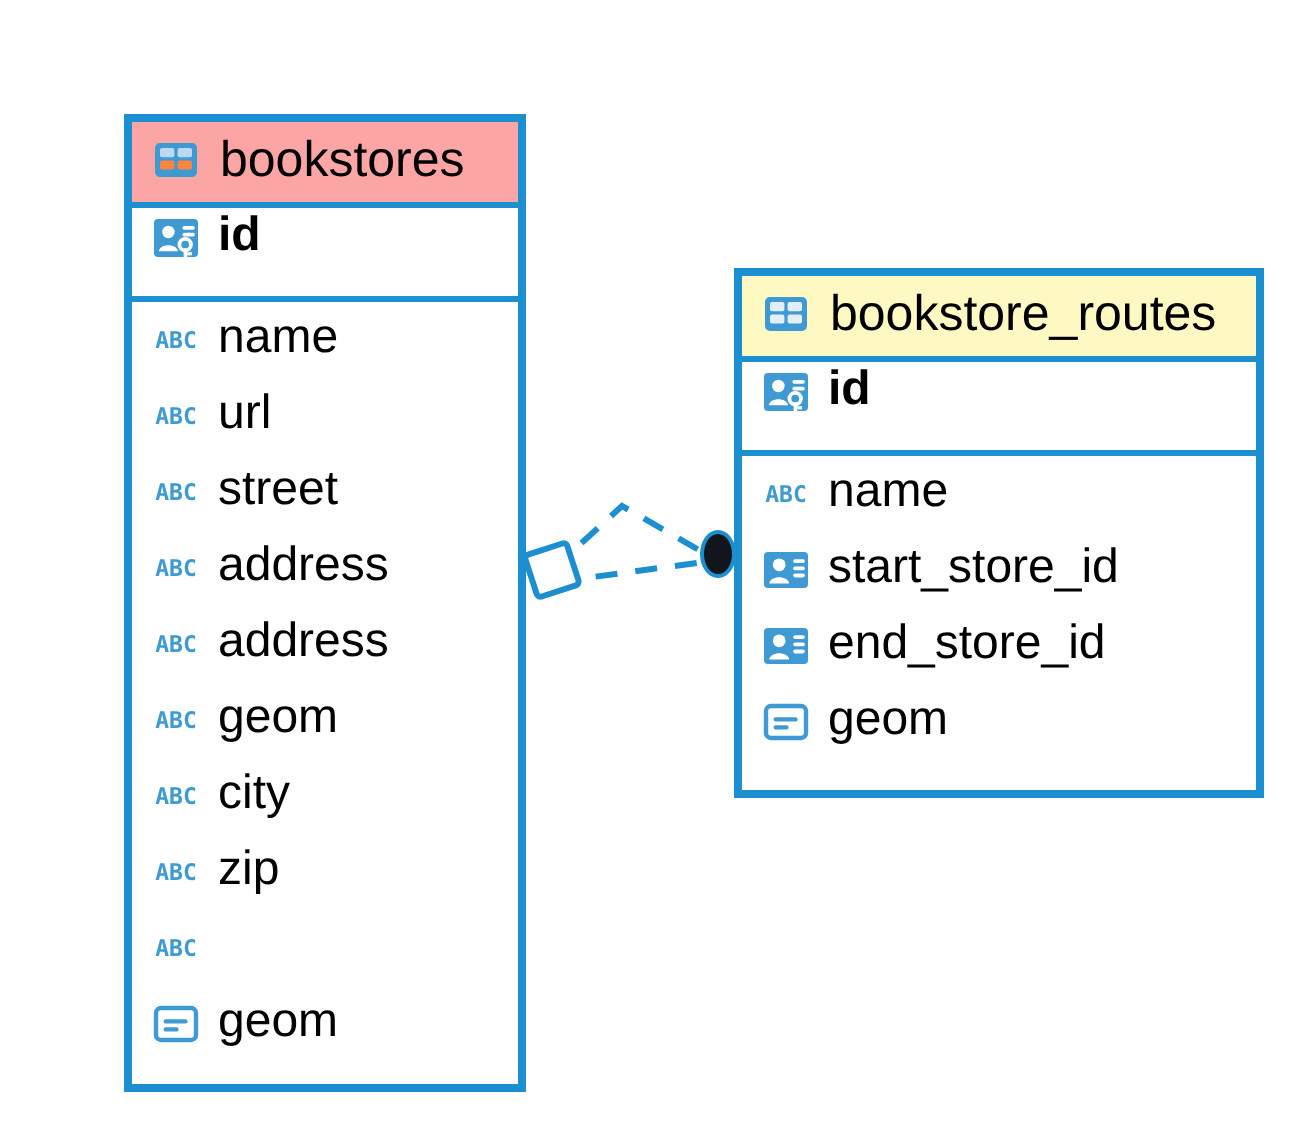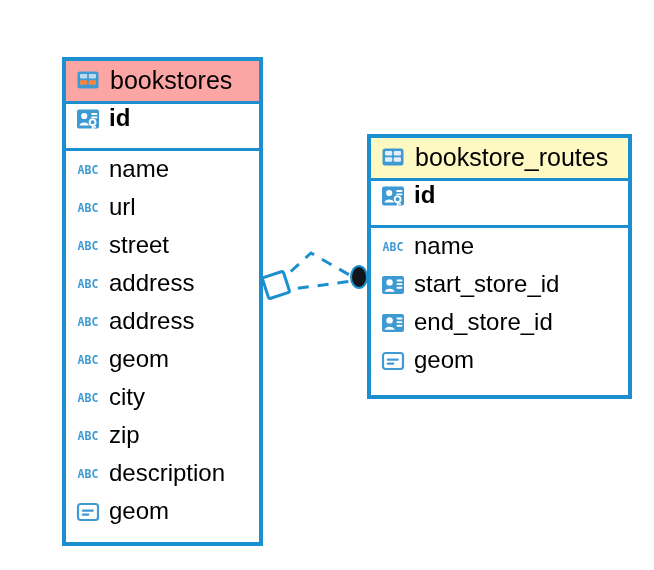--- a/index.html
+++ b/index.html
@@ -213,21 +213,20 @@
         </span>
         <span class="attr-label">zip</span>
       </div>
 
       <div class="attr-row">
         <span class="attr-icon">
           <svg viewBox="0 0 26 26" width="26" height="26">
             <text x="13" y="17" text-anchor="middle" font-family="'DejaVu Sans Mono', monospace" font-size="11.5" font-weight="bold" fill="#3f9ad4">ABC</text>
           </svg>
         </span>
-        <span class="attr-label">description</span>
       </div>
 
       <div class="attr-row">
         <span class="attr-icon">
           <svg viewBox="0 0 26 26" width="26" height="26">
             <rect x="3" y="5" width="20" height="16" rx="2.5" fill="none" stroke="#3f9ad4" stroke-width="2.2"></rect>
             <rect x="6.8" y="10.6" width="12" height="2.1" rx="1" fill="#3f9ad4"></rect>
             <rect x="6.8" y="14.6" width="7.5" height="2.1" rx="1" fill="#3f9ad4"></rect>
           </svg>
         </span>

